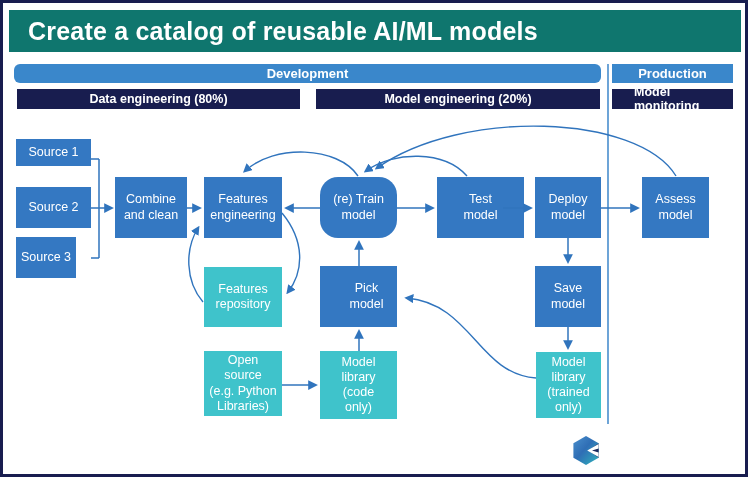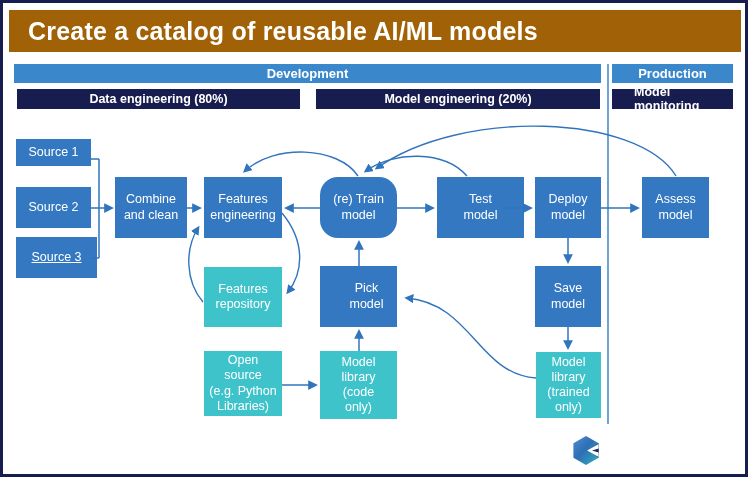--- a/index.html
+++ b/index.html
@@ -8,21 +8,21 @@
   .canvas {
     position:relative; width:750px; height:481px; background:#ffffff;
     overflow:hidden;
   }
   .frame {
     position:absolute; left:0; top:0; width:748px; height:477px;
     border:3px solid #181d4f; pointer-events:none;
   }
   .title-bar {
     position:absolute; left:9px; top:10px; width:732px; height:42px;
-    background:#a16207; display:flex; align-items:center; padding-left:19px;
+    background:#0f766e; display:flex; align-items:center; padding-left:19px;
   }
   .title-bar h1 {
     color:#ffffff; font-size:25px; font-weight:bold; letter-spacing:0.2px;
   }
   .bar {
     position:absolute; display:flex; align-items:center; justify-content:center;
     color:#ffffff; font-weight:bold;
   }
   .bar.phase { background:#3a87cb; height:19px; font-size:13px; }
   .bar.stage { background:#181d4f; height:20px; font-size:12.5px; }
@@ -49,40 +49,40 @@
 <body>
 
 <div class="canvas">
 
   <div class="frame"></div>
 
   <div class="title-bar">
     <h1>Create a catalog of reusable AI/ML models</h1>
   </div>
 
-  <div class="bar phase" style="left:14px; top:64px; width:587px;">
+  <div class="bar phase" style="left:14px; top:64px; width:587px;border-radius:6px;">
     <span>Development</span>
   </div>
   <div class="bar phase" style="left:612px; top:64px; width:121px;">
     <span>Production</span>
   </div>
 
   <div class="bar stage" style="left:17px; top:89px; width:283px;">
     <span>Data engineering (80%)</span>
   </div>
   <div class="bar stage" style="left:316px; top:89px; width:284px;">
     <span>Model engineering (20%)</span>
   </div>
   <div class="bar stage" style="left:612px; top:89px; width:121px;padding-left:22px;">
     <span>Model monitoring</span>
   </div>
 
   <div class="box blue" style="left:16px; top:139px; width:75px; height:27px;">Source 1</div>
   <div class="box blue" style="left:16px; top:187px; width:75px; height:41px;">Source 2</div>
-  <div class="box blue" style="left:16px; top:237px; width:81px; height:41px;text-decoration:underline;">Source 3</div>
+  <div class="box blue" style="left:16px; top:237px; width:60px; height:41px;">Source 3</div>
 
   <div class="box blue" style="left:115px; top:177px; width:72px; height:61px;">Combine
 and clean</div>
   <div class="box blue" style="left:204px; top:177px; width:78px; height:61px;">Features
 engineering</div>
   <div class="box blue" style="left:320px; top:177px; width:77px; height:61px;border-radius:18px;">(re) Train
 model</div>
   <div class="box blue" style="left:437px; top:177px; width:87px; height:61px;">Test
 model</div>
   <div class="box blue" style="left:535px; top:177px; width:66px; height:61px;">Deploy

